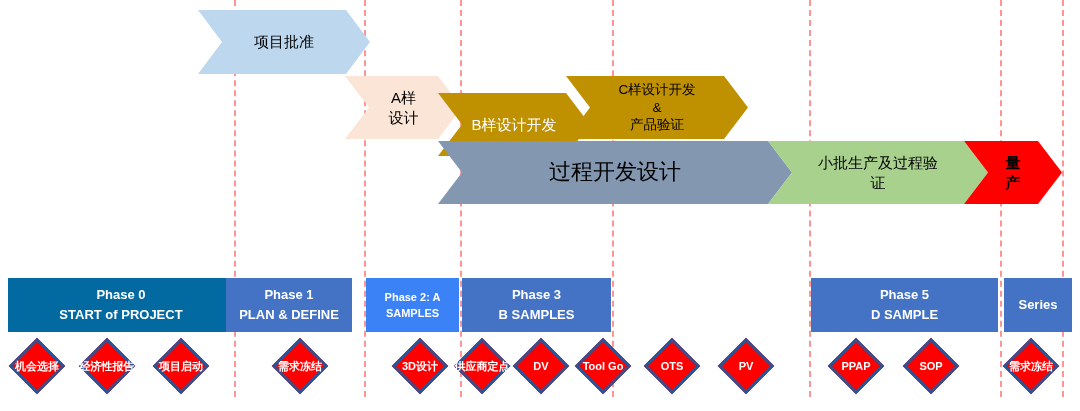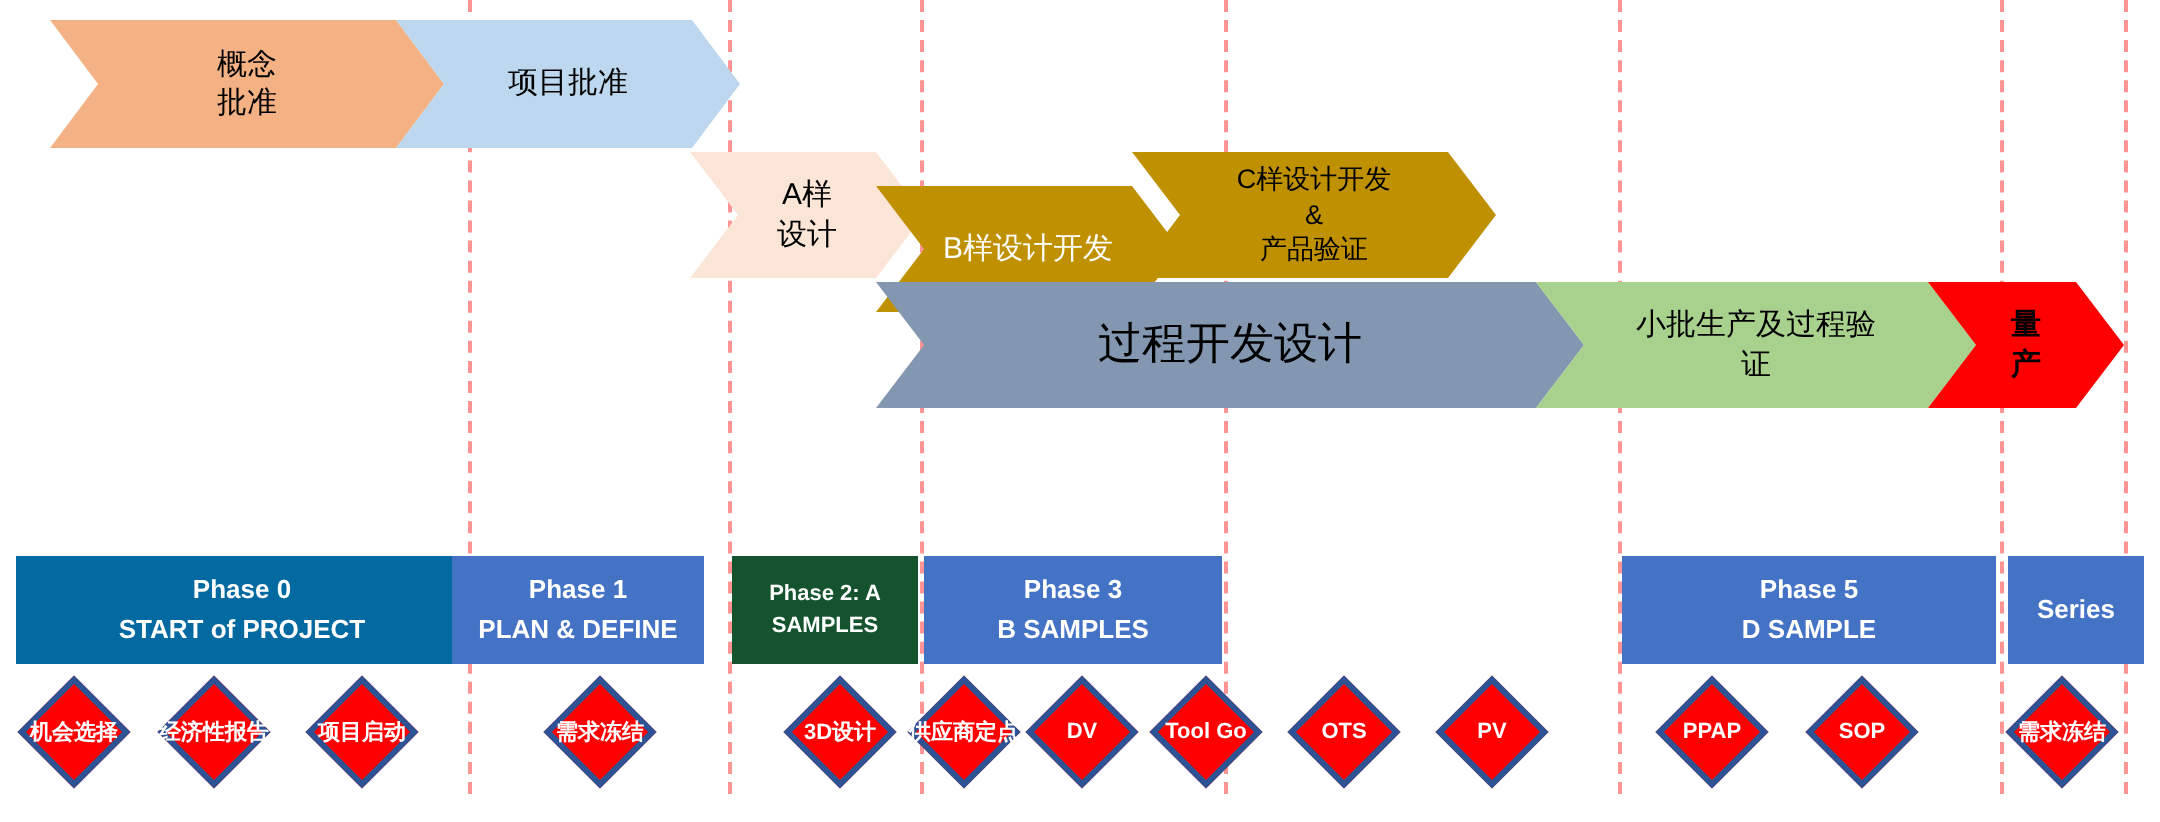--- a/index.html
+++ b/index.html
@@ -48,24 +48,20 @@
 <div class="canvas">
 
   <div class="divider" style="left:234px"></div>
   <div class="divider" style="left:364px"></div>
   <div class="divider" style="left:460px"></div>
   <div class="divider" style="left:612px"></div>
   <div class="divider" style="left:809px"></div>
   <div class="divider" style="left:1000px"></div>
   <div class="divider" style="left:1062px"></div>
 
-  <div class="arrow" style="left: 25px; top: 10px; width: 197px; height: 64px; background: rgb(244, 177, 131);">
-    <span class="a-label">概念
-批准</span>
-  </div>
   <div class="arrow" style="left: 198px; top: 10px; width: 172px; height: 64px; background: rgb(189, 215, 238);">
     <span class="a-label">项目批准</span>
   </div>
 
   <div class="arrow" style="left: 345px; top: 76px; width: 117px; height: 63px; background: rgb(251, 229, 214);">
     <span class="a-label">A样
 设计</span>
   </div>
   <div class="arrow text-white" style="left: 438px; top: 76px; width: 152px; height: 63px; background: rgb(191, 144, 0); margin-top: 17px;">
     <span class="a-label">B样设计开发</span>
@@ -89,21 +85,21 @@
   </div>
 
   <div class="phase-cell" style="left: 8px; width: 226px; background: #0369a1;">
     <div>Phase 0</div>
     <div>START of PROJECT</div>
   </div>
   <div class="phase-cell" style="left: 226px; width: 126px; background: rgb(68, 114, 196);">
     <div>Phase 1</div>
     <div>PLAN &amp; DEFINE</div>
   </div>
-  <div class="phase-cell small" style="left: 366px; width: 93px; background: #14532d;">
+  <div class="phase-cell small" style="left: 366px; width: 93px; background: #3b82f6;">
     <div>Phase 2: A</div>
     <div>SAMPLES</div>
   </div>
   <div class="phase-cell" style="left: 462px; width: 149px; background: rgb(68, 114, 196);">
     <div>Phase 3</div>
     <div>B SAMPLES</div>
   </div>
   <div class="phase-cell" style="left: 811px; width: 187px; background: rgb(68, 114, 196); text-align: right;">
     <div>Phase 5</div>
     <div>D SAMPLE</div>

